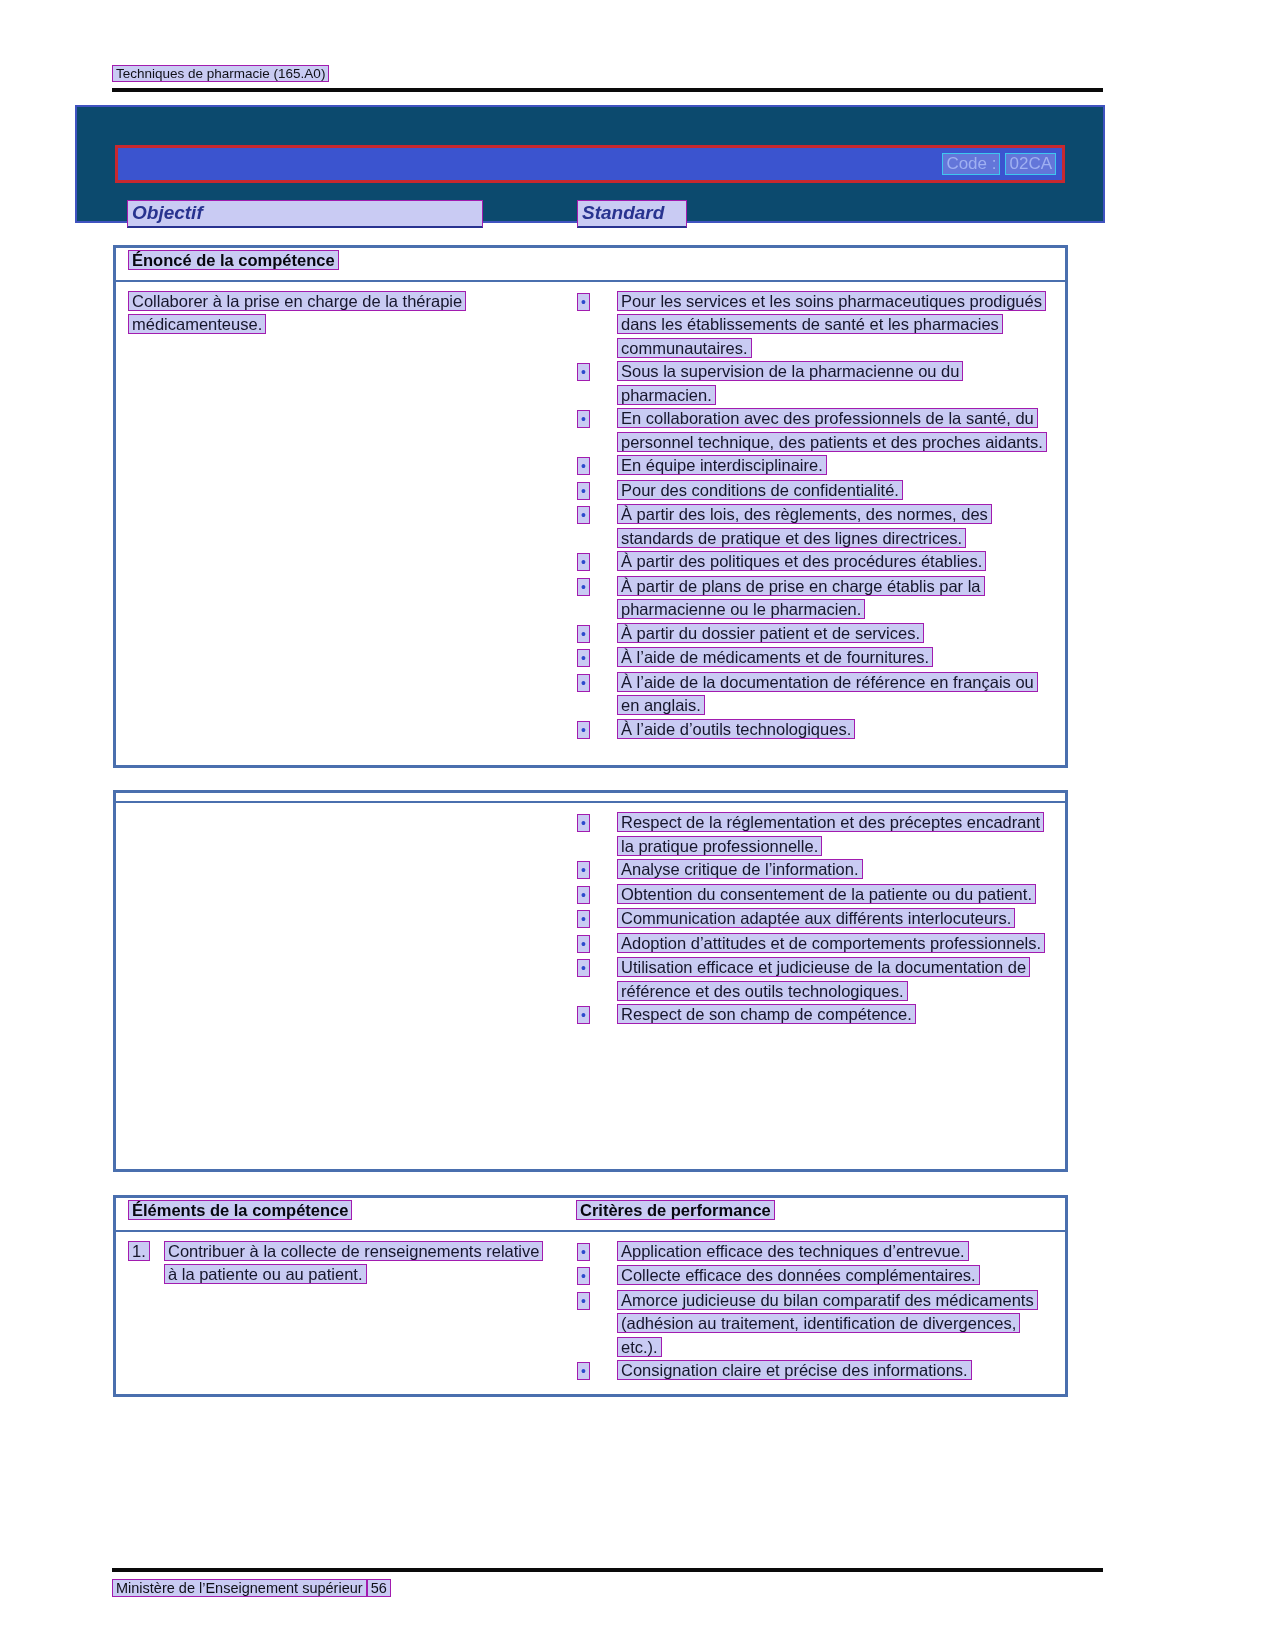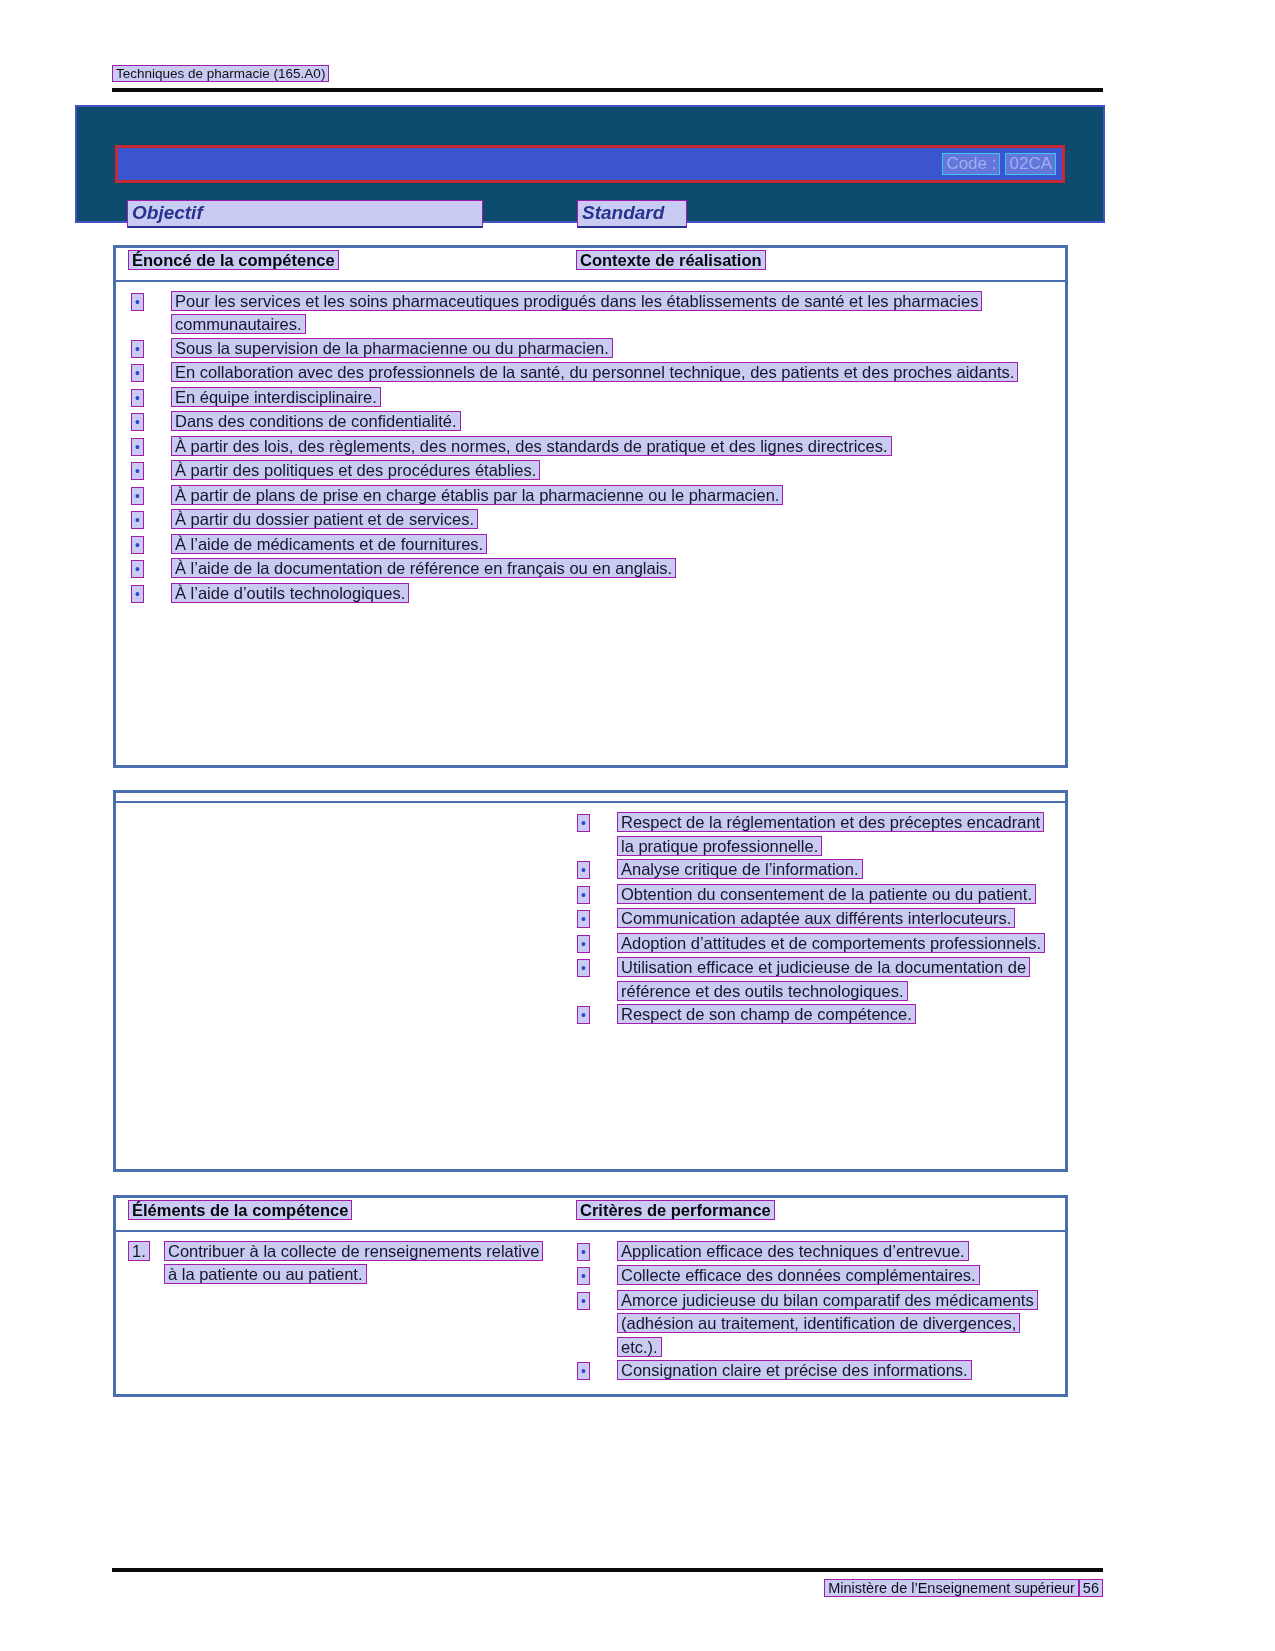--- a/index.html
+++ b/index.html
@@ -70,21 +70,21 @@
   .bdot{font-size:14px;color:#2c49cc;}
   .btext{flex:1;min-width:0;}
 
   
   .elem-row{display:flex;}
   .elem-num{width:36px;flex:none;}
   .elem-text{flex:1;min-width:0;}
 
   
   .footer{position:absolute;top:1562px;left:112px;width:991px;}
-  .footer-row{display:flex;justify-content:flex-end;margin-top:7px;font-size:14.5px;color:#101018;}
+  .footer-row{display:flex;justify-content:flex-start;margin-top:7px;font-size:14.5px;color:#101018;}
 </style>
 </head>
 <body>
 
 <div class="page">
 
   <div class="doc-header">
     <span class="hl title">Techniques de pharmacie (165.A0)</span>
     <div class="rule"></div>
   </div>
@@ -96,44 +96,44 @@
     </div>
     <div class="obj-row">
       <span class="obj-cell"><span class="hl title-word">Objectif</span></span>
       <span class="std-cell"><span class="hl title-word">Standard</span></span>
     </div>
   </div>
 
   <section class="tbl t1">
     <div class="tbl-header">
       <div class="col-left"><span class="hl th">Énoncé de la compétence</span></div>
-      <div class="col-right"><span class="hl th">Contexte de réalisation</span></div>
     </div>
     <div class="tbl-body">
+      <div class="col-left"><span class="hl">Collaborer à la prise en charge de la thérapie médicamenteuse.</span></div>
       <div class="col-right">
         <div>
             <div class="brow">
             <span class="bdot-cell"><span class="hl bdot">•</span></span>
             <span class="btext"><span class="hl">Pour les services et les soins pharmaceutiques prodigués dans les établissements de santé et les pharmacies communautaires.</span></span>
           </div>
             <div class="brow">
             <span class="bdot-cell"><span class="hl bdot">•</span></span>
             <span class="btext"><span class="hl">Sous la supervision de la pharmacienne ou du pharmacien.</span></span>
           </div>
             <div class="brow">
             <span class="bdot-cell"><span class="hl bdot">•</span></span>
             <span class="btext"><span class="hl">En collaboration avec des professionnels de la santé, du personnel technique, des patients et des proches aidants.</span></span>
           </div>
             <div class="brow">
             <span class="bdot-cell"><span class="hl bdot">•</span></span>
             <span class="btext"><span class="hl">En équipe interdisciplinaire.</span></span>
           </div>
             <div class="brow">
             <span class="bdot-cell"><span class="hl bdot">•</span></span>
-            <span class="btext"><span class="hl">Dans des conditions de confidentialité.</span></span>
+            <span class="btext"><span class="hl">Pour des conditions de confidentialité.</span></span>
           </div>
             <div class="brow">
             <span class="bdot-cell"><span class="hl bdot">•</span></span>
             <span class="btext"><span class="hl">À partir des lois, des règlements, des normes, des standards de pratique et des lignes directrices.</span></span>
           </div>
             <div class="brow">
             <span class="bdot-cell"><span class="hl bdot">•</span></span>
             <span class="btext"><span class="hl">À partir des politiques et des procédures établies.</span></span>
           </div>
             <div class="brow">

